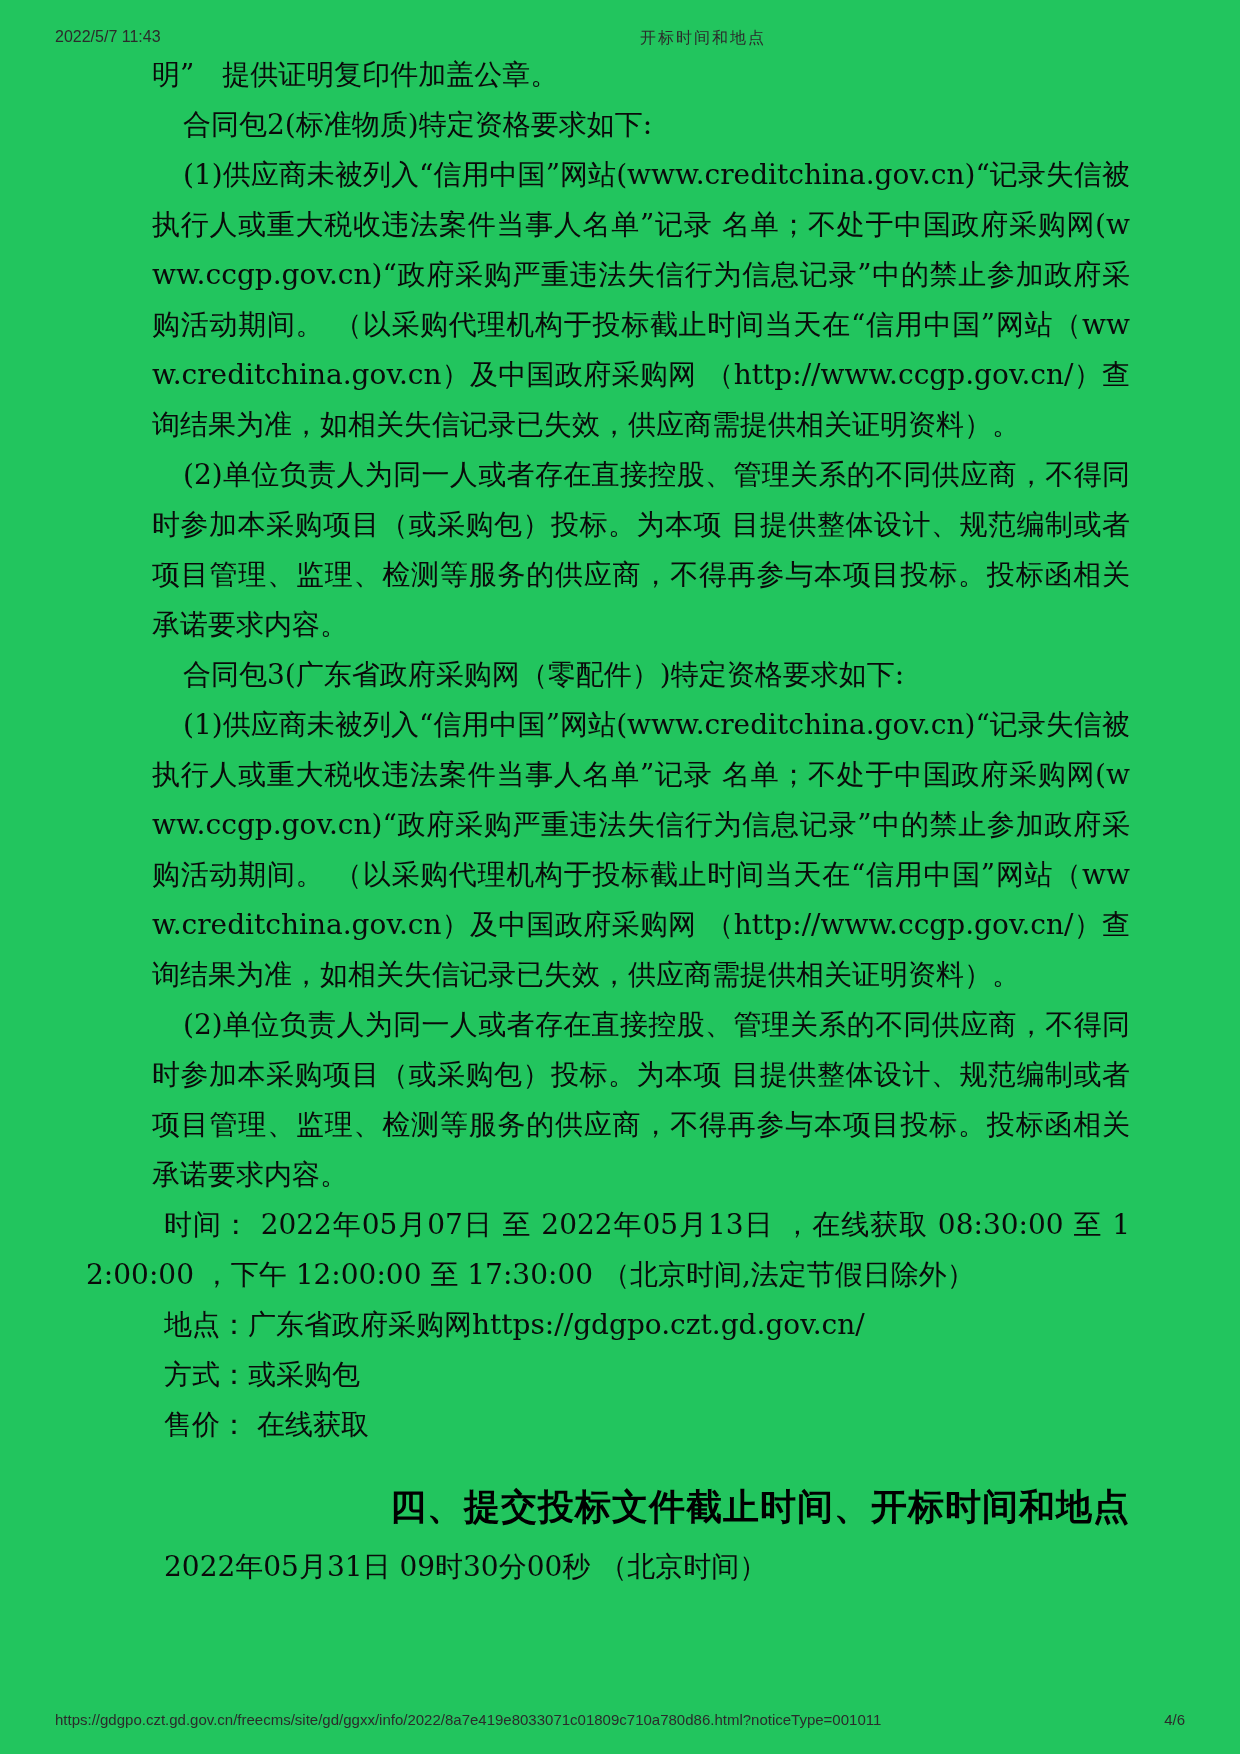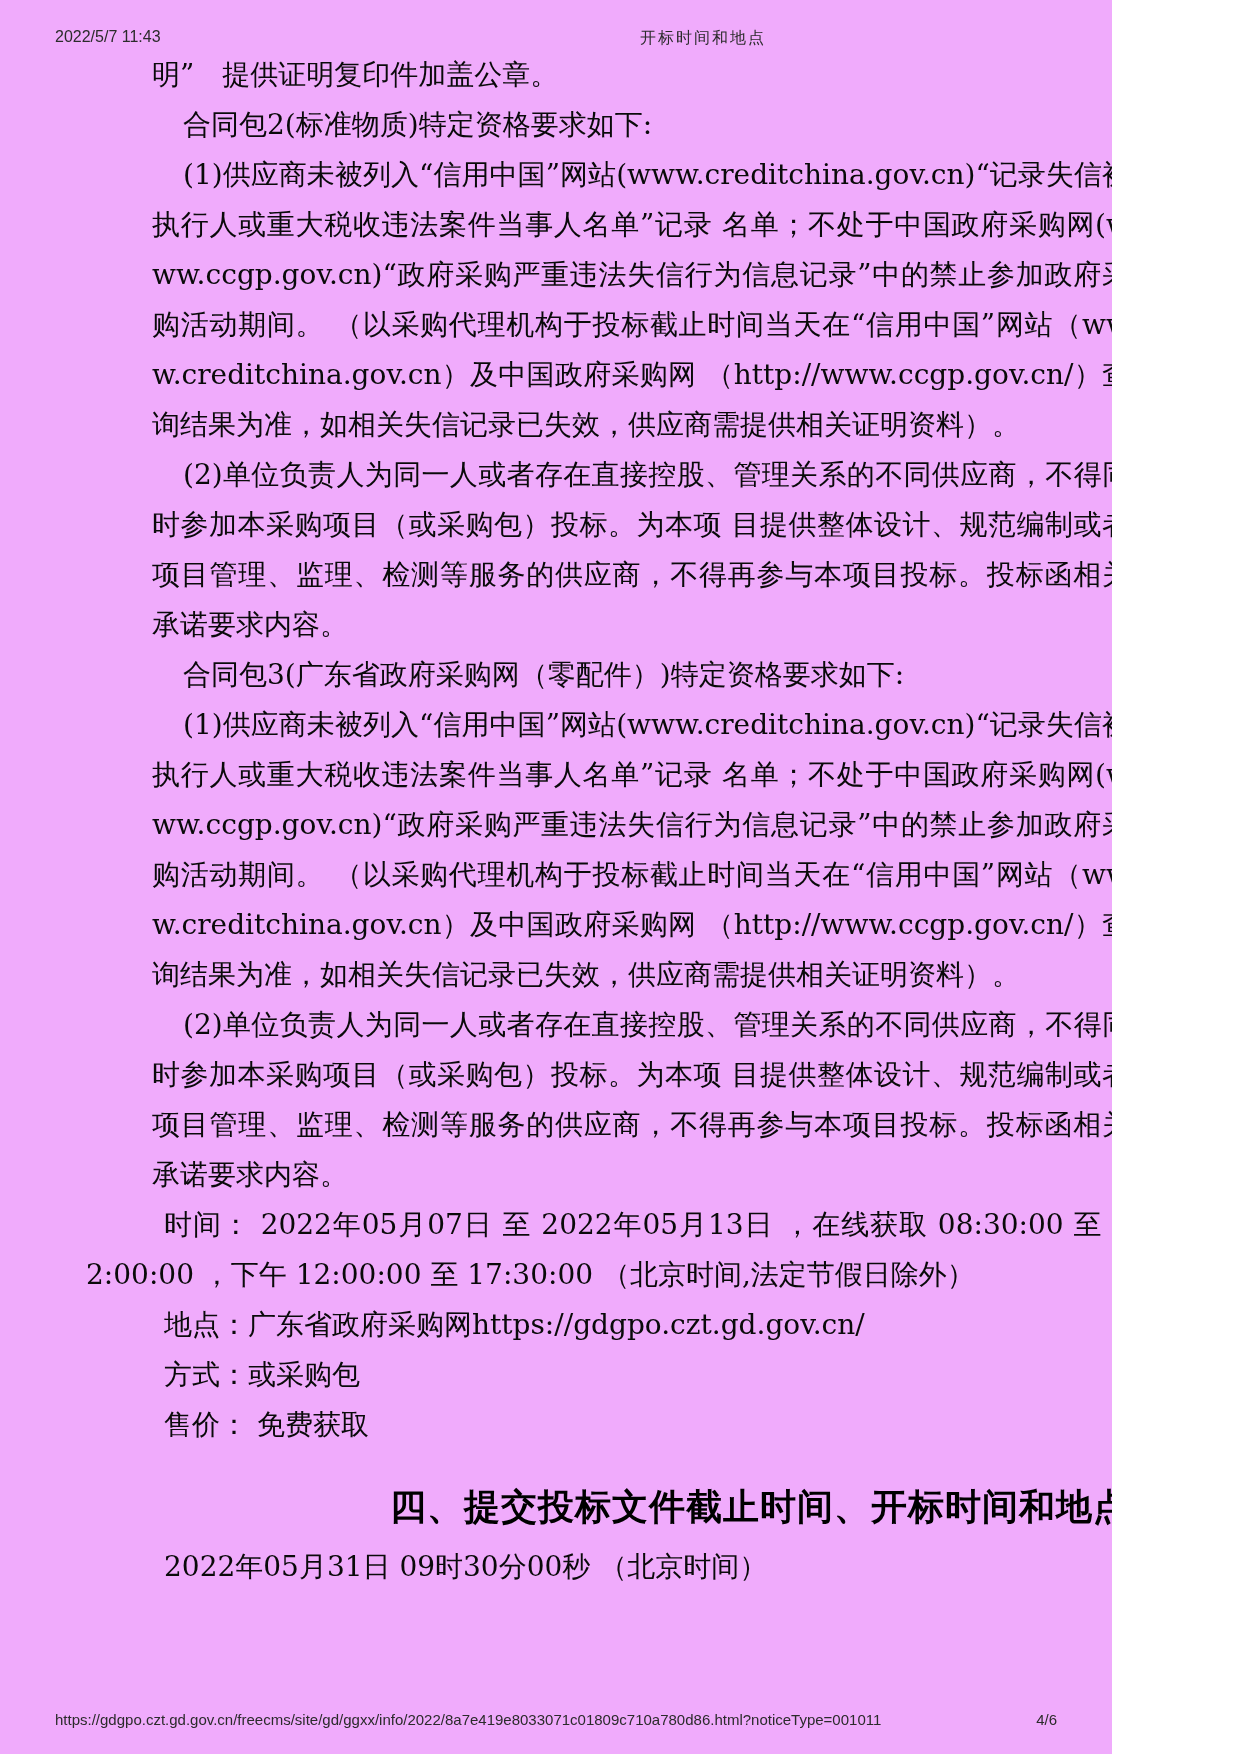--- a/index.html
+++ b/index.html
@@ -1,19 +1,19 @@
 <!DOCTYPE html>
 <html><head>
 <meta charset="utf-8">
 <style>
   html,body { margin:0; padding:0; background:#fff; }
   .page {
     position:relative;
-    width:1112px; height:1754px;
-    background:#f0abfc;
+    width:1240px; height:1754px;
+    background:#22c55e;
     color:#000;
     font-family:"DejaVu Serif","Liberation Serif",serif;
     overflow:hidden;
   }
   
   .print-header { position:absolute; top:28px; left:0; width:1240px; height:24px;
     font-family:"Liberation Sans","DejaVu Sans",sans-serif; font-size:16px; color:#2b2b2b; }
   .print-datetime { position:absolute; left:55px; top:0; white-space:nowrap; }
   .site-title { position:absolute; left:640px; top:0; white-space:nowrap; letter-spacing:2px; }
   
@@ -61,21 +61,21 @@
       <p class="body indent">(2)单位负责人为同一人或者存在直接控股、管理关系的不同供应商，不得同时参加本采购项目（或采购包）投标。为本项 目提供整体设计、规范编制或者项目管理、监理、检测等服务的供应商，不得再参与本项目投标。投标函相关承诺要求内容。</p>
       <p class="body indent">合同包3(广东省政府采购网（零配件）)特定资格要求如下:</p>
       <p class="body indent">(1)供应商未被列入“信用中国”网站(www.creditchina.gov.cn)“记录失信被执行人或重大税收违法案件当事人名单”记录 名单；不处于中国政府采购网(www.ccgp.gov.cn)“政府采购严重违法失信行为信息记录”中的禁止参加政府采购活动期间。 （以采购代理机构于投标截止时间当天在“信用中国”网站（www.creditchina.gov.cn）及中国政府采购网 （http://www.ccgp.gov.cn/）查询结果为准，如相关失信记录已失效，供应商需提供相关证明资料）。</p>
       <p class="body indent">(2)单位负责人为同一人或者存在直接控股、管理关系的不同供应商，不得同时参加本采购项目（或采购包）投标。为本项 目提供整体设计、规范编制或者项目管理、监理、检测等服务的供应商，不得再参与本项目投标。投标函相关承诺要求内容。</p>
     </div>
 
     <div class="sections">
       <p class="sec">时间： 2022年05月07日 至 2022年05月13日 ，在线获取 08:30:00 至 12:00:00 ，下午 12:00:00 至 17:30:00 （北京时间,法定节假日除外）</p>
       <p class="sec">地点：广东省政府采购网https://gdgpo.czt.gd.gov.cn/</p>
       <p class="sec">方式：或采购包</p>
-      <p class="sec">售价： 免费获取</p>
+      <p class="sec">售价： 在线获取</p>
 
       <h2 class="sec-heading tight">四、提交投标文件截止时间、开标时间和地点</h2>
       <p class="sec">2022年05月31日 09时30分00秒 （北京时间）</p>
     </div>
 
   </div>
 
   <div class="print-footer">
     <span class="footer-url">https://gdgpo.czt.gd.gov.cn/freecms/site/gd/ggxx/info/2022/8a7e419e8033071c01809c710a780d86.html?noticeType=001011</span>
     <span class="page-indicator">4/6</span>

